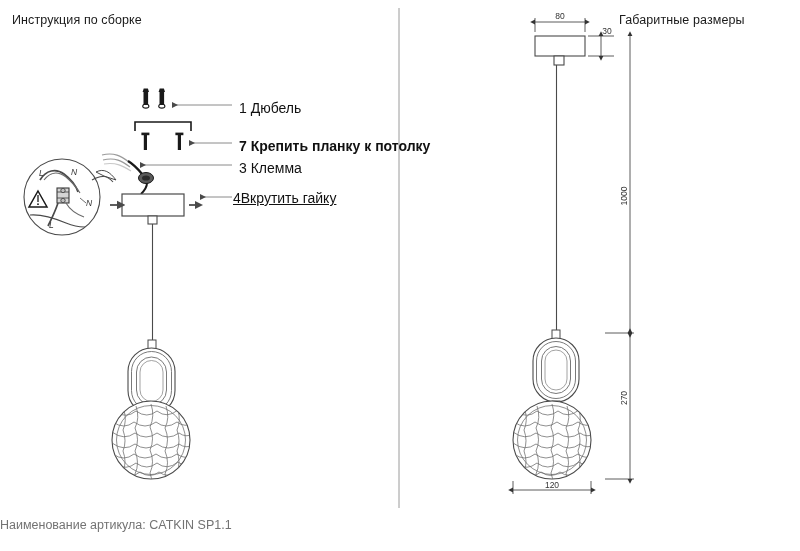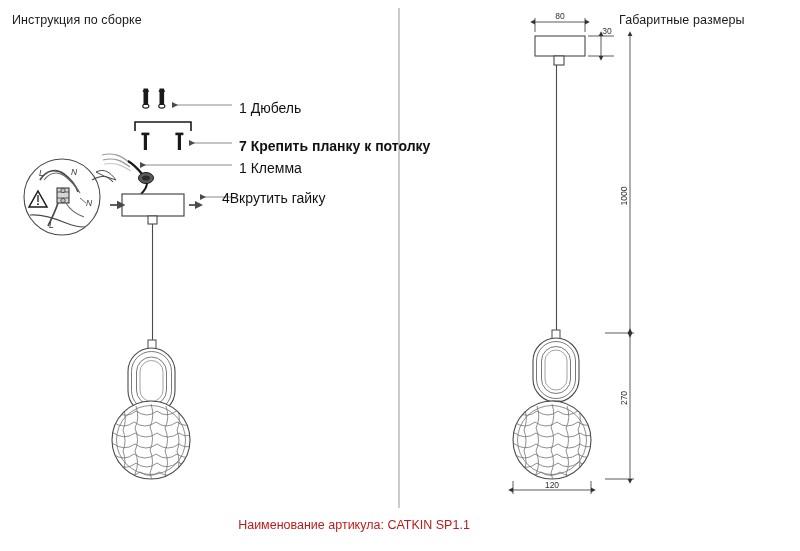--- a/index.html
+++ b/index.html
@@ -28,30 +28,30 @@
   .callout-label {
     position: absolute;
     font-size: 14px;
     color: #111111;
     white-space: nowrap;
     text-align: right;
   }
   #label-1 { left: 239px; top: 100px; }
   #label-2 { left: 239px; top: 138px; font-weight: bold; }
   #label-3 { left: 239px; top: 160px; }
-  #label-4 { left: 222px; top: 190px; }
+  #label-4 { left: 233px; top: 190px; text-decoration: underline; }
 
   #caption {
     position: absolute;
     left: 0;
     top: 518px;
     width: 708px;
-    text-align: center;
+    text-align: left;
     font-size: 12.5px;
-    color: #b91c1c;
+    color: #737373;
   }
 
   svg.layer {
     position: absolute;
     left: 0;
     top: 0;
     width: 800px;
     height: 551px;
   }
   .dimtext {
@@ -285,17 +285,17 @@
         <line x1="513" y1="481" x2="513" y2="494"></line>
         <line x1="591" y1="481" x2="591" y2="494"></line>
         <line x1="513" y1="490" x2="591" y2="490" marker-start="url(#tickA)" marker-end="url(#tickB)"></line>
       </g>
       <text class="dimtext" x="552" y="488" text-anchor="middle">120</text>
     </g>
   </svg>
 
   <div class="callout-label" id="label-1">1 Дюбель</div>
   <div class="callout-label" id="label-2">7  Крепить планку к потолку</div>
-  <div class="callout-label" id="label-3">1 Клемма</div>
+  <div class="callout-label" id="label-3">3 Клемма</div>
   <div class="callout-label" id="label-4">4Вкрутить гайку</div>
 
   <div id="caption">Наименование артикула: CATKIN SP1.1</div>
 </div>
 
 </body></html>

